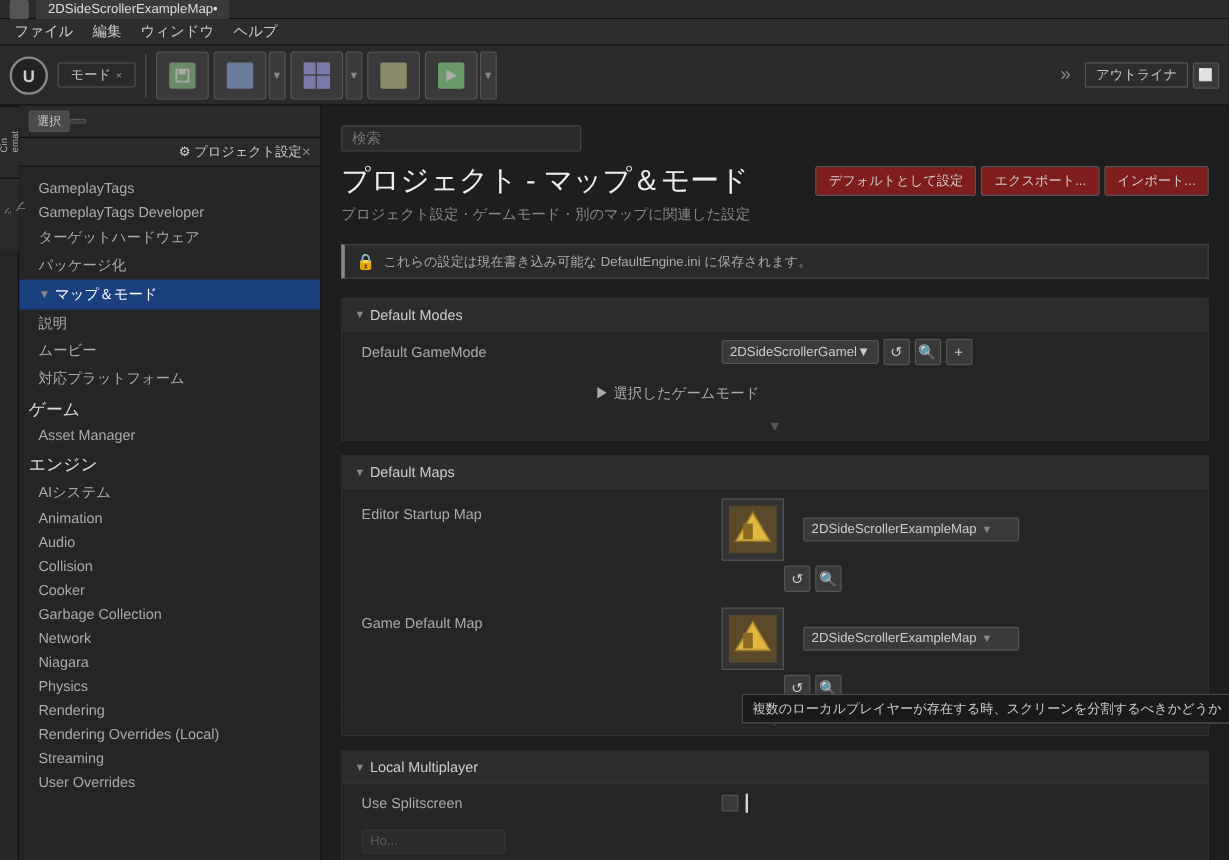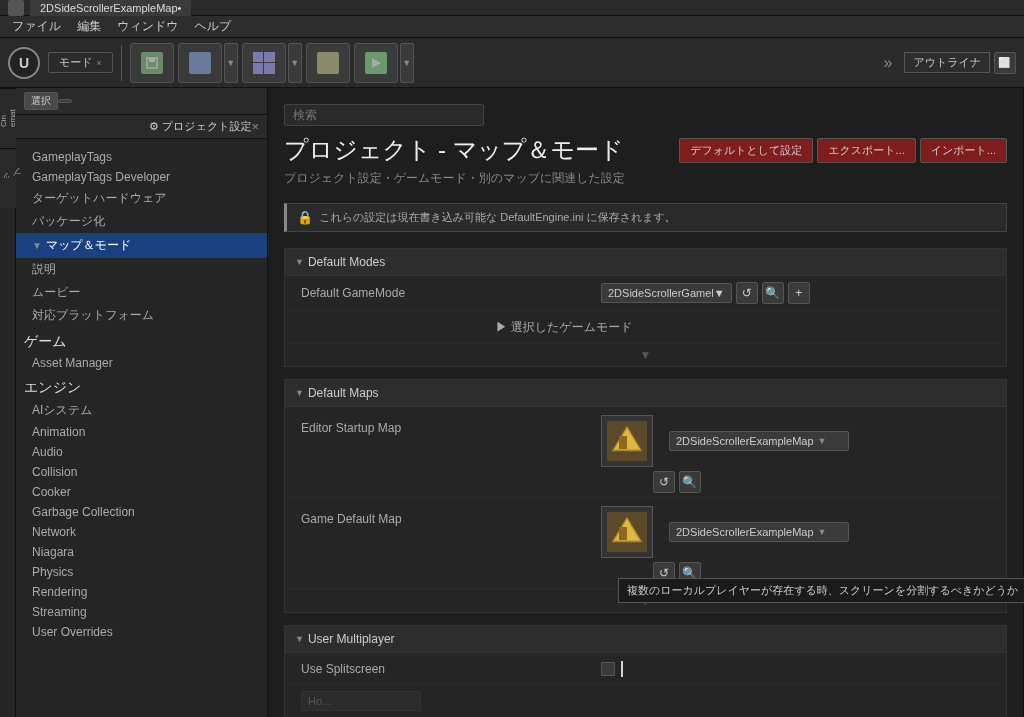--- a/index.html
+++ b/index.html
@@ -546,20 +546,21 @@
         <div class="nav-item">AIシステム</div>
         <div class="nav-item">Animation</div>
         <div class="nav-item">Audio</div>
         <div class="nav-item">Collision</div>
         <div class="nav-item">Cooker</div>
         <div class="nav-item">Garbage Collection</div>
         <div class="nav-item">Network</div>
         <div class="nav-item">Niagara</div>
         <div class="nav-item">Physics</div>
         <div class="nav-item">Rendering</div>
+        <div class="nav-item">Rendering Overrides (Local)</div>
         <div class="nav-item">Streaming</div>
         <div class="nav-item">User Overrides</div>
       </div>
     </div>
 
     <div class="main-content">
 
       <input type="text" class="search-bar" style="display: block; margin-bottom: 8px;" readonly="" placeholder="検索">
 
       <div style="display:flex; align-items:flex-start; justify-content:space-between; margin-bottom:4px;">
@@ -669,21 +670,21 @@
           </div>
         </div>
         <div class="section-footer">
           <span class="collapse-arrow">▼</span>
         </div>
       </div>
 
       <div class="section">
         <div class="section-header">
           <span class="triangle">▼</span>
-          <span>User Multiplayer</span>
+          <span>Local Multiplayer</span>
         </div>
         <div class="section-body">
 
           <div class="field-row">
             <div class="field-label">Use Splitscreen</div>
             <div class="field-control">
               <div class="checkbox"></div>
 
               <div style="width:2px;height:16px;background:#fff;margin-left:2px;opacity:0.8;"></div>
             </div>

